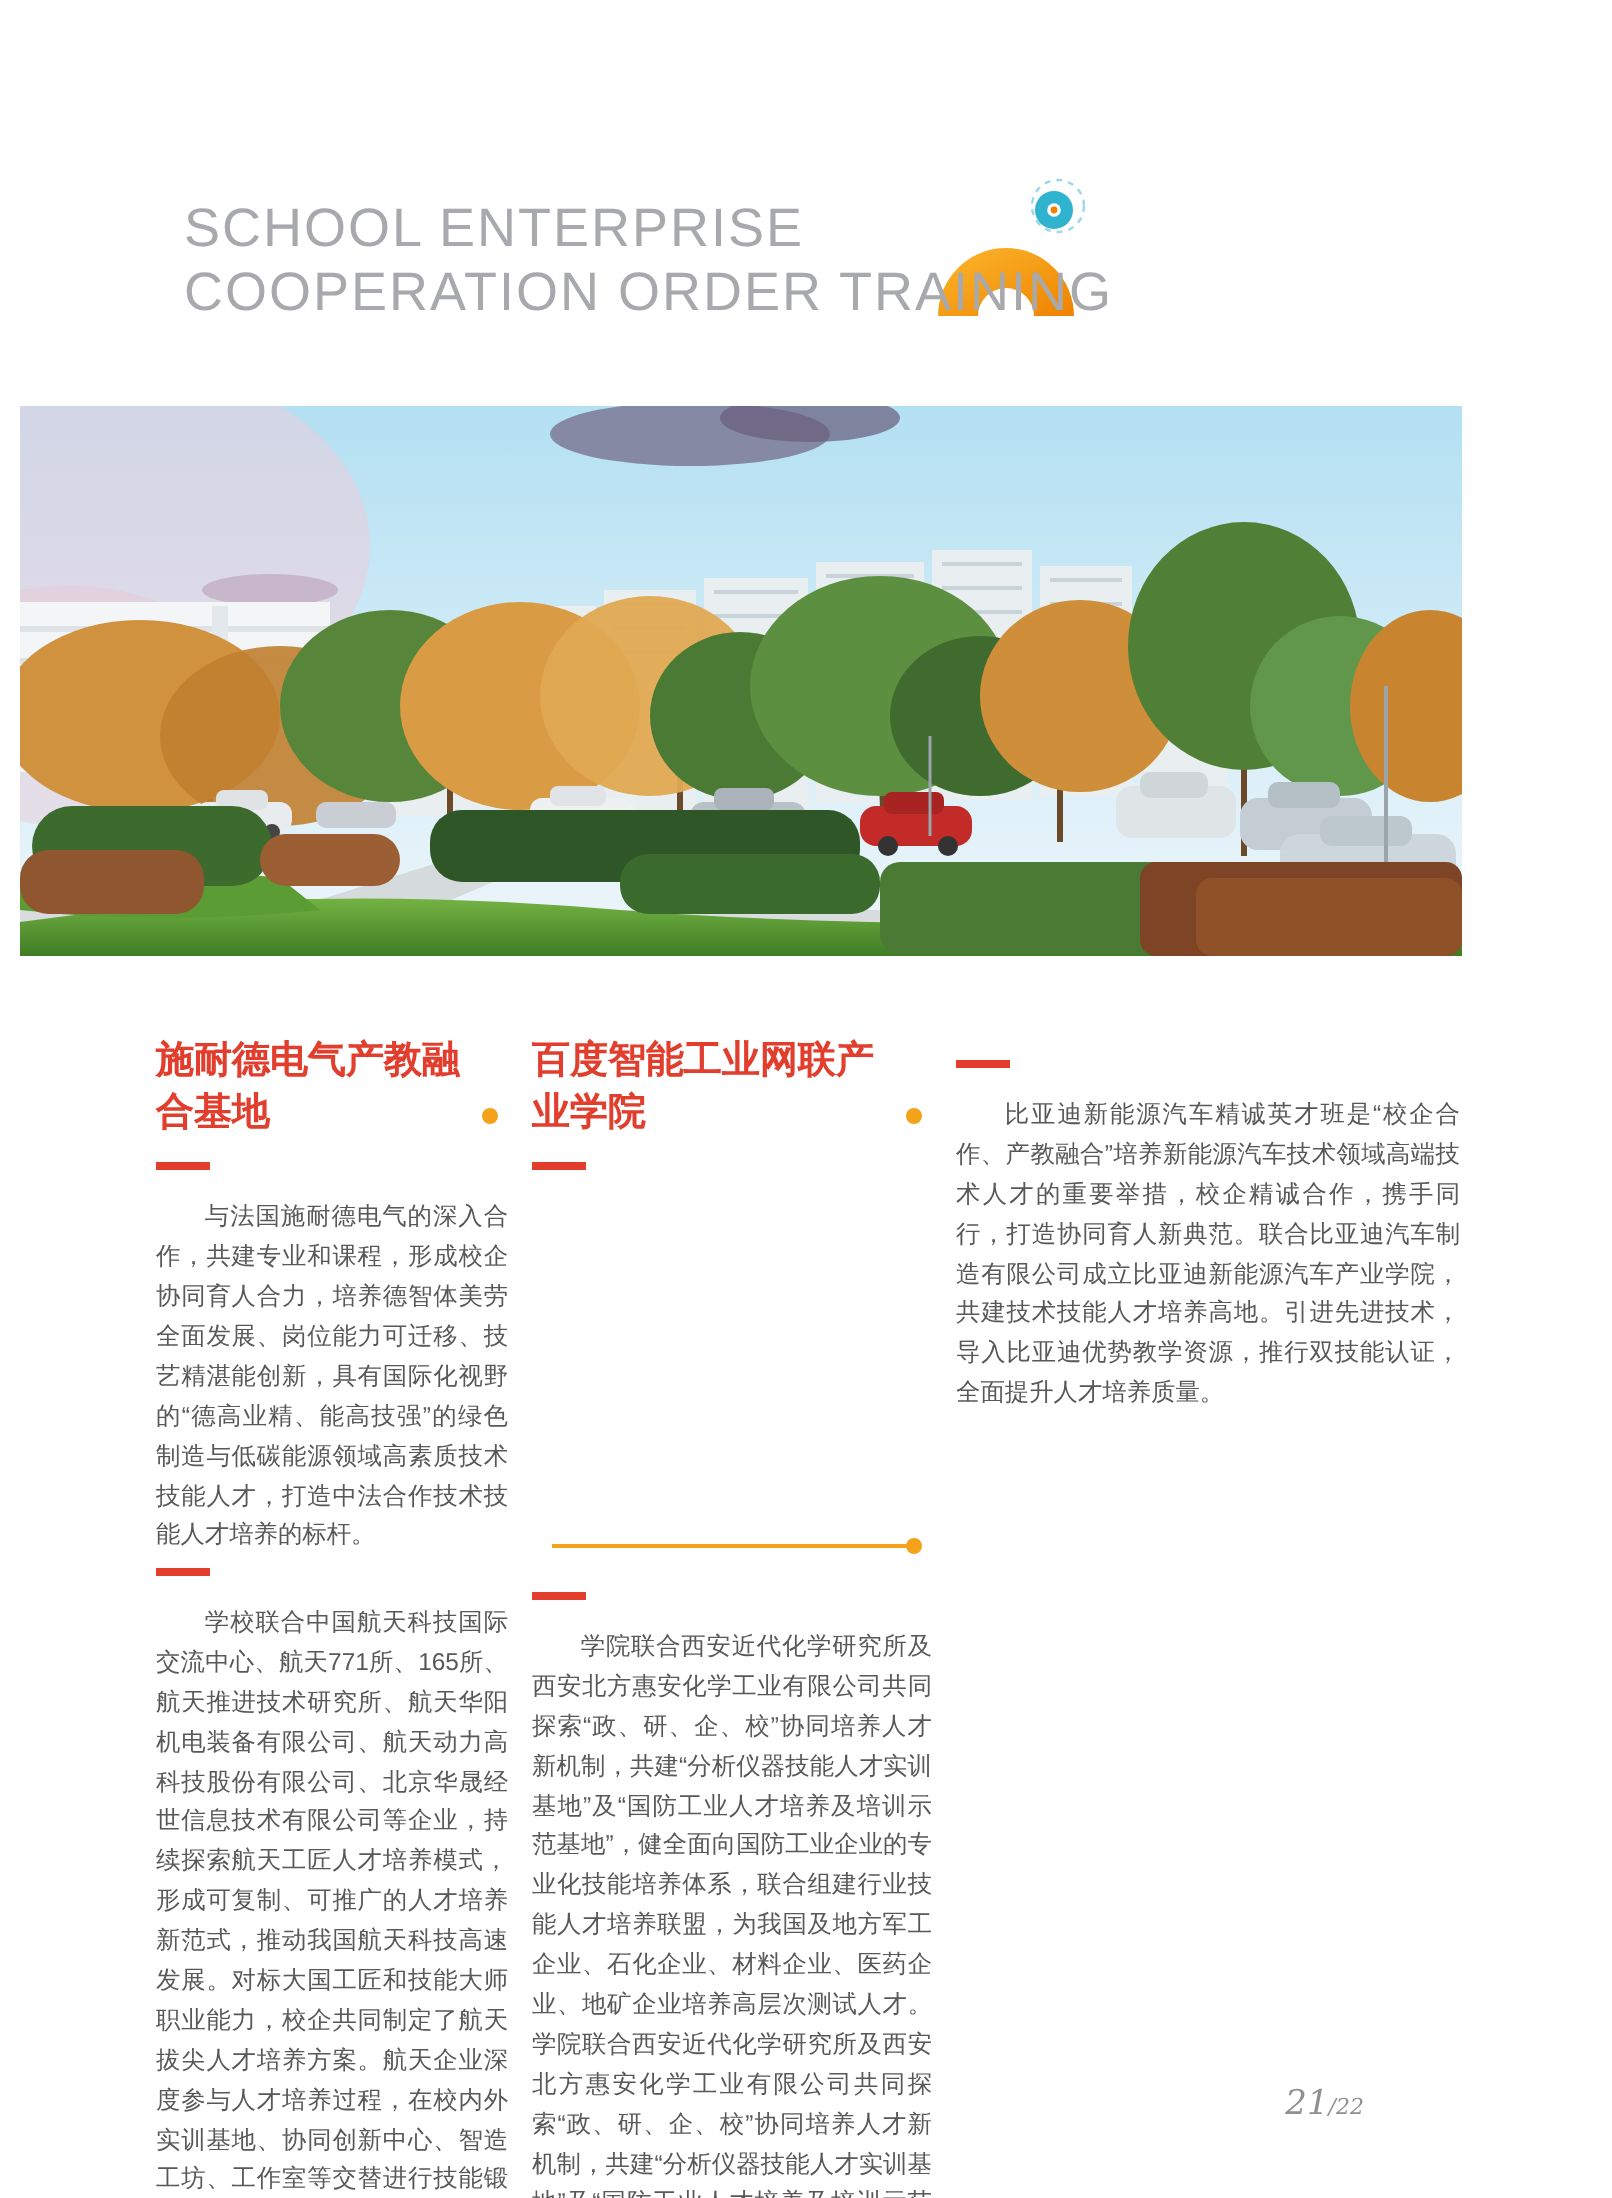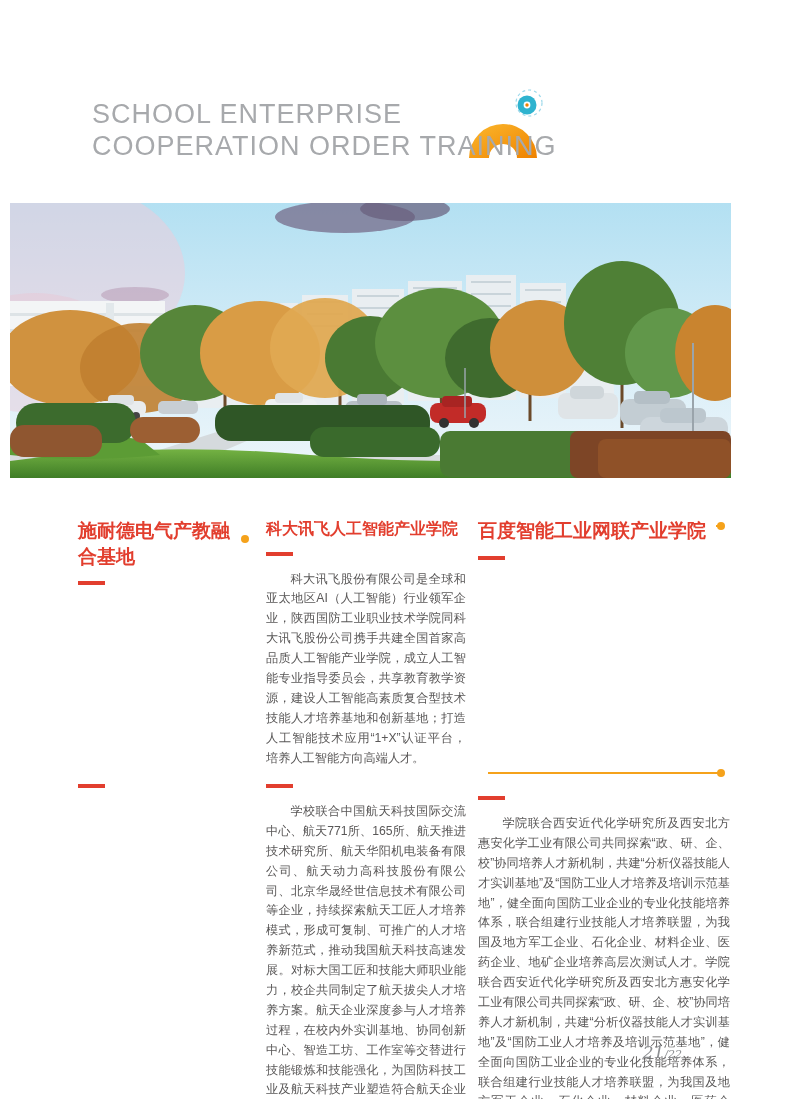--- a/index.html
+++ b/index.html
@@ -47,21 +47,21 @@
   
   .photo{position:absolute;left:10px;top:203px;width:721px;height:275px;}
 
   
   .grid{
     position:absolute;left:78px;top:518px;width:652px;
     display:grid;grid-template-columns:176px 200px 252px;
     grid-template-rows:254px auto;column-gap:12px;
   }
   .cell{min-width:0;}
-  .h-row{display:flex;align-items:center;}
+  .h-row{display:flex;align-items:flex-end;}
   .h-text{
     margin:0;color:var(--accent-red);font-weight:700;line-height:1.35;
   }
   .t-lg{font-size:19px;}
   .t-md{font-size:16px;}
   .rule{
     flex:1;height:2px;background:var(--accent-orange);
     margin:0 8px 10px 10px;position:relative;min-width:0;
   }
   .rule::after{
@@ -281,41 +281,35 @@
   </div>
 
   <div class="grid">
 
     <section class="cell">
       <div class="h-row">
         <h2 class="h-text t-lg">施耐德电气产教融合基地</h2>
         <div class="rule"></div>
       </div>
       <div class="dash"></div>
-    </section>
-
-    <section class="cell no-rule">
-      <div class="h-row">
-        <h2 class="h-text t-md">科大讯飞人工智能产业学院</h2>
-
-      </div>
-      <div class="dash"></div>
-      <p class="body-p">科大讯飞股份有限公司是全球和亚太地区AI（人工智能）行业领军企业，陕西国防工业职业技术学院同科大讯飞股份公司携手共建全国首家高品质人工智能产业学院，成立人工智能专业指导委员会，共享教育教学资源，建设人工智能高素质复合型技术技能人才培养基地和创新基地；打造人工智能技术应用“1+X”认证平台，培养人工智能方向高端人才。</p>
-    </section>
+      <p class="body-p">与法国施耐德电气的深入合作，共建专业和课程，形成校企协同育人合力，培养德智体美劳全面发展、岗位能力可迁移、技艺精湛能创新，具有国际化视野的“德高业精、能高技强”的绿色制造与低碳能源领域高素质技术技能人才，打造中法合作技术技能人才培养的标杆。</p>
+    </section>
+
 
     <section class="cell">
       <div class="h-row">
         <h2 class="h-text t-lg">百度智能工业网联产业学院</h2>
         <div class="rule"></div>
       </div>
       <div class="dash"></div>
     </section>
 
     <section class="cell">
       <div class="dash"></div>
+      <p class="body-p">比亚迪新能源汽车精诚英才班是“校企合作、产教融合”培养新能源汽车技术领域高端技术人才的重要举措，校企精诚合作，携手同行，打造协同育人新典范。联合比亚迪汽车制造有限公司成立比亚迪新能源汽车产业学院，共建技术技能人才培养高地。引进先进技术，导入比亚迪优势教学资源，推行双技能认证，全面提升人才培养质量。</p>
     </section>
 
     <section class="cell">
       <div class="dash"></div>
       <p class="body-p">学校联合中国航天科技国际交流中心、航天771所、165所、航天推进技术研究所、航天华阳机电装备有限公司、航天动力高科技股份有限公司、北京华晟经世信息技术有限公司等企业，持续探索航天工匠人才培养模式，形成可复制、可推广的人才培养新范式，推动我国航天科技高速发展。对标大国工匠和技能大师职业能力，校企共同制定了航天拔尖人才培养方案。航天企业深度参与人才培养过程，在校内外实训基地、协同创新中心、智造工坊、工作室等交替进行技能锻炼和技能强化，为国防科技工业及航天科技产业塑造符合航天企业发展要求的未来工匠。</p>
     </section>
 
     <section class="cell">
       <div class="h-row">
         <div class="rule"></div>

